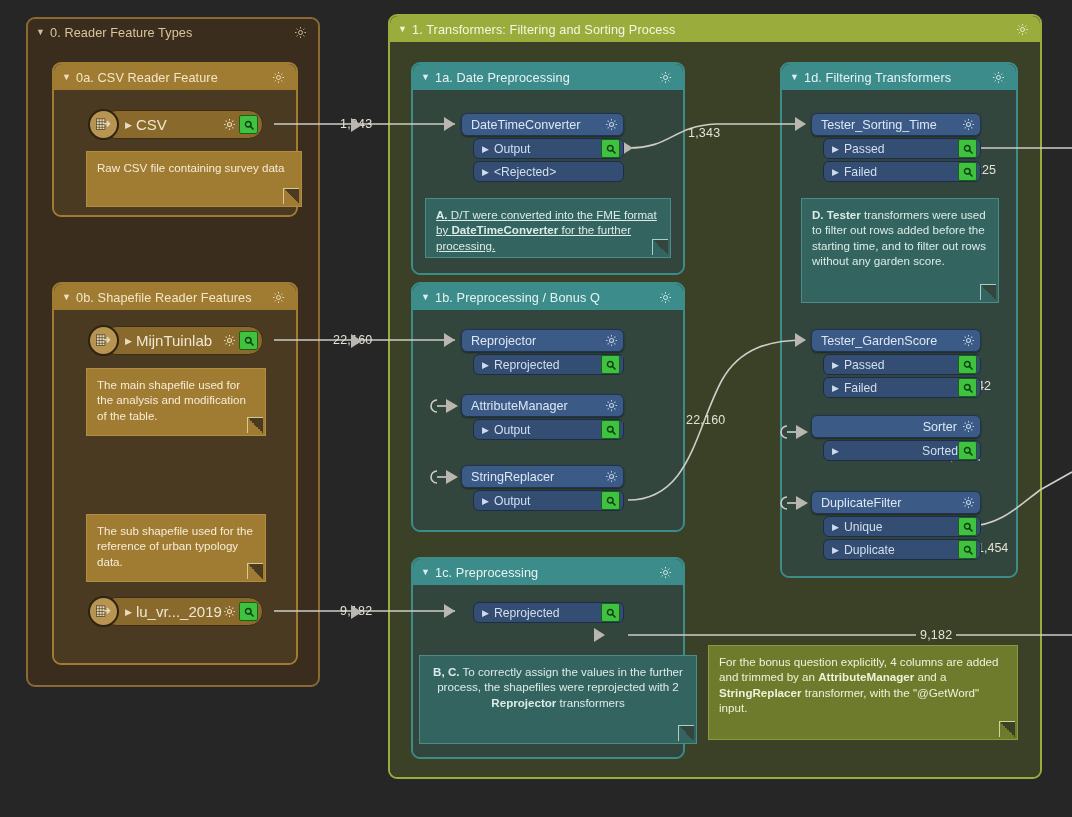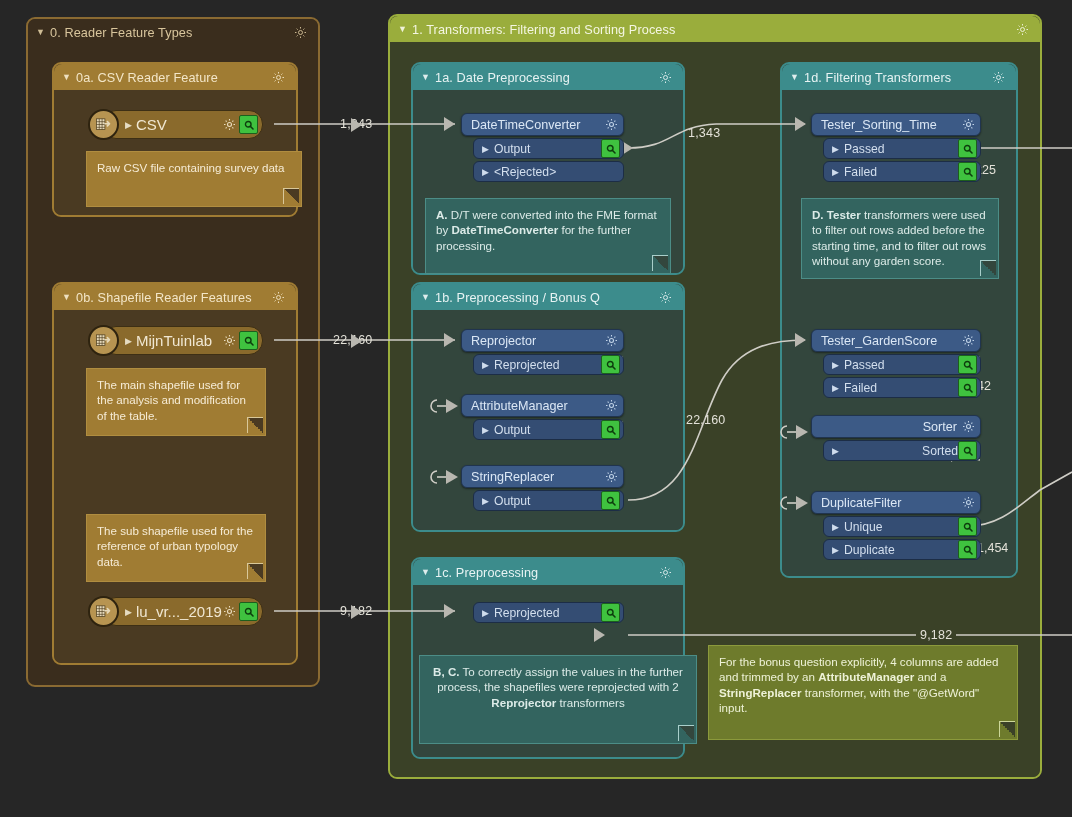--- a/index.html
+++ b/index.html
@@ -272,31 +272,31 @@
   <div class="note note-orange" style="left:86px;top:368px;width:180px;height:68px;">
     <span>The main shapefile used for the analysis and modification of the table.</span>
     <span class="fold"></span>
   </div>
 
   <div class="note note-orange" style="left:86px;top:514px;width:180px;height:68px;">
     <span>The sub shapefile used for the reference of urban typology data.</span>
     <span class="fold"></span>
   </div>
 
-  <div class="note note-teal" style="left:425px;top:198px;width:246px;height:76px;">
+  <div class="note note-teal" style="left:425px;top:198px;width:246px;height:60px;text-decoration:underline;">
     <b>A.</b><span> D/T were converted into the FME format by </span><b>DateTimeConverter</b><span> for the further processing.</span>
     <span class="fold"></span>
   </div>
 
   <div class="note note-teal" style="left:419px;top:655px;width:278px;height:89px;text-align:center;">
     <b>B, C.</b><span> To correctly assign the values in the further process, the shapefiles were reprojected with 2 </span><b>Reprojector</b><span> transformers</span>
     <span class="fold"></span>
   </div>
 
-  <div class="note note-teal" style="left:801px;top:198px;width:198px;height:81px;">
+  <div class="note note-teal" style="left:801px;top:198px;width:198px;height:105px;">
     <b>D. Tester</b><span> transformers were used to filter out rows added before the starting time, and to filter out rows without any garden score.</span>
     <span class="fold"></span>
   </div>
 
   <div class="note note-green" style="left:708px;top:645px;width:310px;height:95px;">
     <span>For the bonus question explicitly, 4 columns are added and trimmed by an </span><b>AttributeManager</b><span> and a </span><b>StringReplacer</b><span> transformer, with the "@GetWord" input.</span>
     <span class="fold"></span>
   </div>
 
   <div class="reader" style="left:88px;top:110px;width:175px;">

